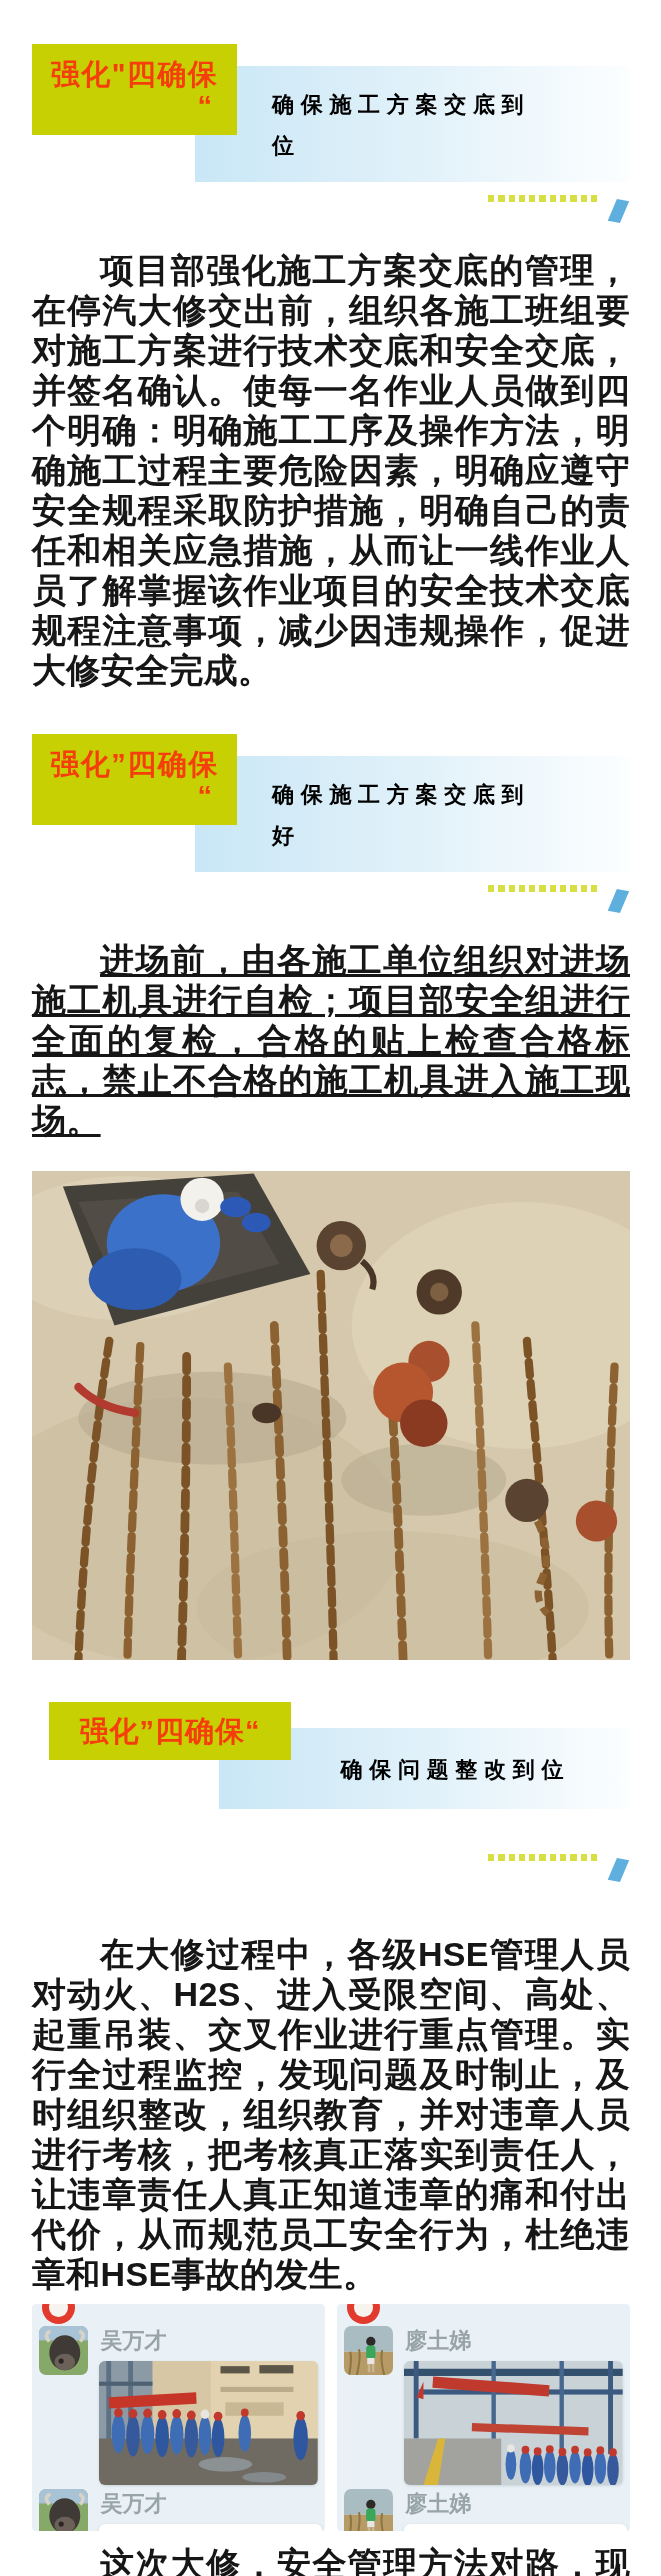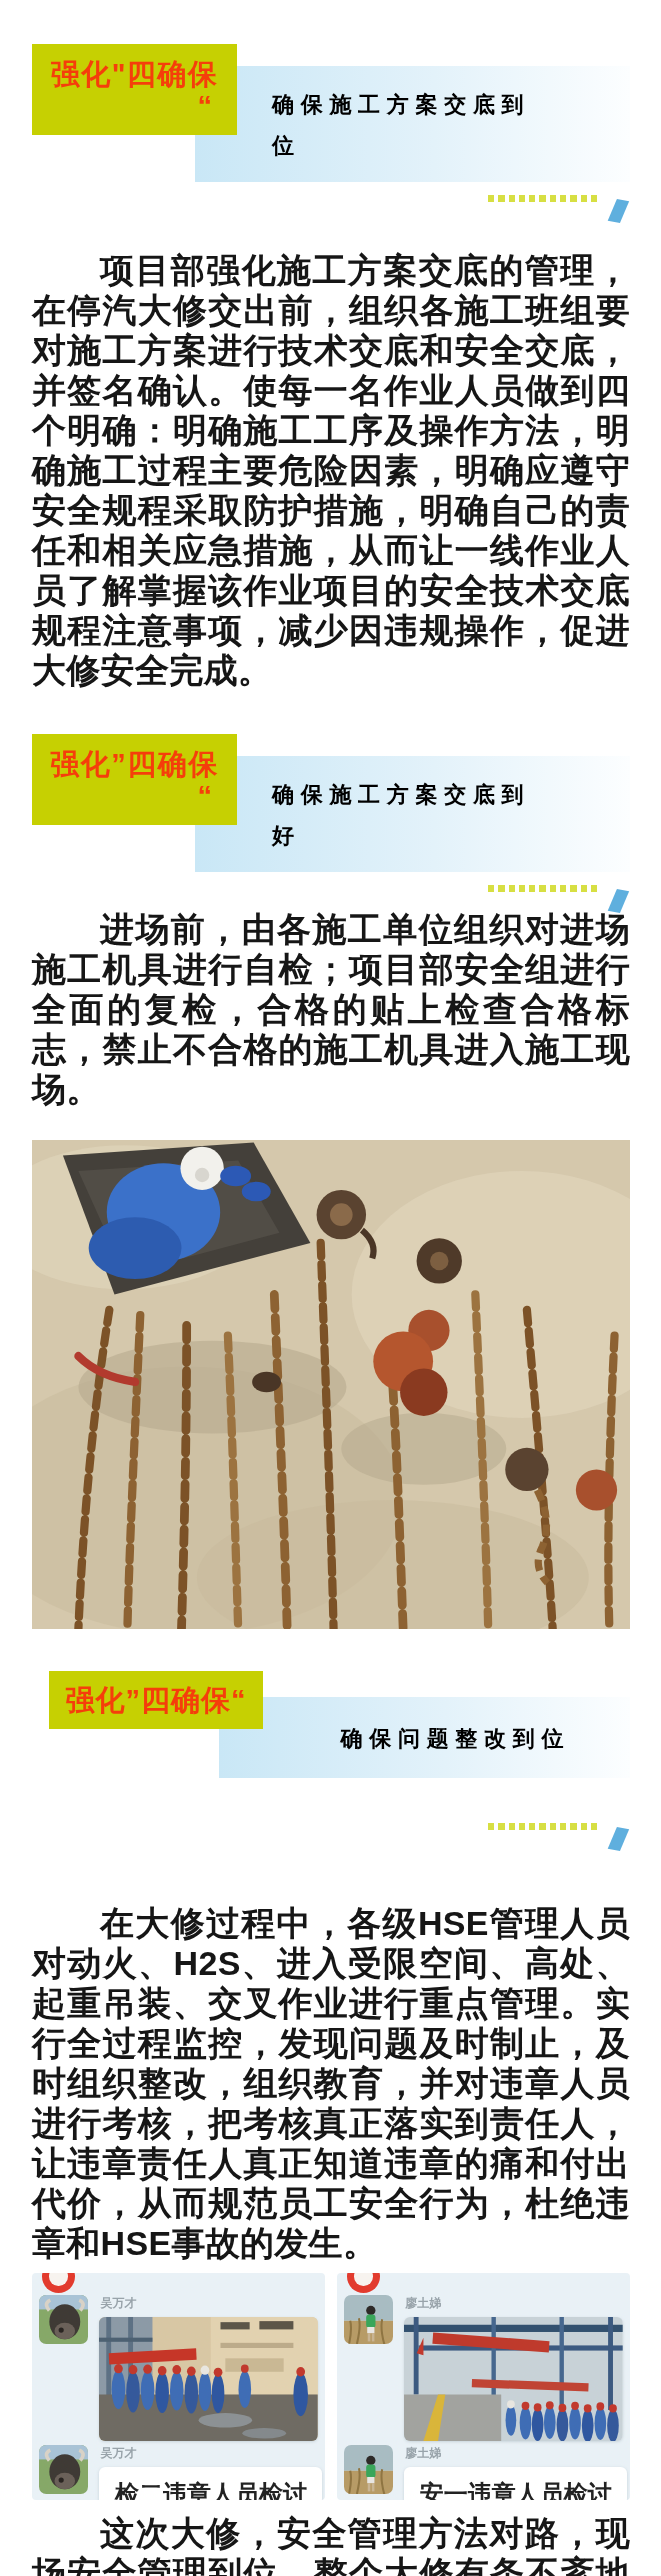--- a/index.html
+++ b/index.html
@@ -7,58 +7,58 @@
   .page{padding-top:44px;}
   .content{margin:0 32px;position:relative;}
 
   
   .hdr{position:relative;height:175px;}
   .hdr.single{height:193px;}
   .badge{position:absolute;left:0;top:0;width:205px;background:#c6d002;color:#f53e0b;
          font-weight:900;font-size:29px;line-height:32px;padding:14.4px 0 12.4px;z-index:2;}
   .badge .b1{display:block;text-align:center;letter-spacing:1.5px;white-space:nowrap;}
   .badge .b2{display:block;text-align:right;padding-right:25px;}
-  .hdr.single .badge{left:17px;width:214px;padding:13.4px 0 12.4px;}
+  .hdr.single .badge{left:17px;width:242px;padding:13.4px 0 12.4px;}
   .hdr.single .badge .b1{letter-spacing:1px;}
   .tbox{position:absolute;left:163px;right:0;top:21.6px;z-index:1;
         background:linear-gradient(90deg,#c9e7f6 0%,#e3f2fa 55%,#fcfeff 100%);
         padding:18.5px 10.3px 15.5px 77px;font-size:22px;font-weight:900;color:#000;
         letter-spacing:6.7px;line-height:41px;}
   .tbox span{display:block;white-space:nowrap;}
   .hdr.single .tbox{left:187px;top:26px;padding:20.6px 10.3px 19.6px 72px;text-align:center;}
   .deco{position:absolute;right:8.2px;top:149px;width:134px;height:31px;}
   .hdr.single .deco{top:150px;}
   .dotline{position:absolute;left:0;top:2.1px;width:112px;height:6.7px;
            background:repeating-linear-gradient(90deg,#d7df43 0 6.2px,transparent 6.2px 10.3px);}
   .diam{position:absolute;right:-3.1px;top:7.2px;width:13.4px;height:21.6px;background:#5fafde;
         transform:skewX(-14deg) rotate(10deg);}
 
   
   .para{font-size:34px;line-height:40px;color:#161616;font-weight:600;
         text-align:justify;text-indent:2em;letter-spacing:0.3px;margin:0;}
   .p1{margin-top:31px;}
   .sec2{margin-top:44px;}
-  .p2{}
+  .p2{margin-top:31px;text-decoration:underline;}
   .photo1-wrap{margin-top:31px;height:489px;}
   .sec3{margin-top:42px;}
   .p3{margin-top:39px;}
   .chat-row{margin-top:10.3px;display:flex;gap:11.3px;height:227px;}
   .p4{margin-top:13px;}
 
   
   .chat-card{position:relative;flex:1;background:#e9f1f6;border-radius:4.1px;
              padding:17.5px 7.2px 7.2px 7.2px;overflow:hidden;}
   .cutcircle{position:absolute;top:-13.4px;left:10.3px;width:33px;height:33px;border-radius:50%;
              background:#e23b2e;}
   .cutcircle::after{content:"";position:absolute;left:7.2px;top:7.2px;width:18.5px;height:18.5px;
              border-radius:50%;background:#f7f3ef;}
   .msg{display:flex;margin-top:4.1px;}
   .av{width:49px;height:49px;border-radius:7.2px;flex:none;overflow:hidden;position:relative;}
   .mbody{margin-left:11.3px;flex:1;min-width:0;}
-  .sender{font-size:12px;color:#98a3aa;font-weight:600;margin:0 0 5.2px 1px;white-space:nowrap;
+  .sender{font-size:22px;color:#98a3aa;font-weight:600;margin:0 0 5.2px 1px;white-space:nowrap;
           overflow:hidden;}
   .chatphoto{border-radius:6.2px;overflow:hidden;box-shadow:0 1px 2.6px rgba(110,130,145,.25);}
   .bubble{background:#ffffff;border-radius:6.2px;padding:10.3px 15.5px;display:inline-block;
           font-size:24px;font-weight:800;color:#222;box-shadow:0 1px 3.1px rgba(110,130,145,.3);
           white-space:nowrap;}
   svg{display:block;}
 </style>
 </head>
 <body>
 

